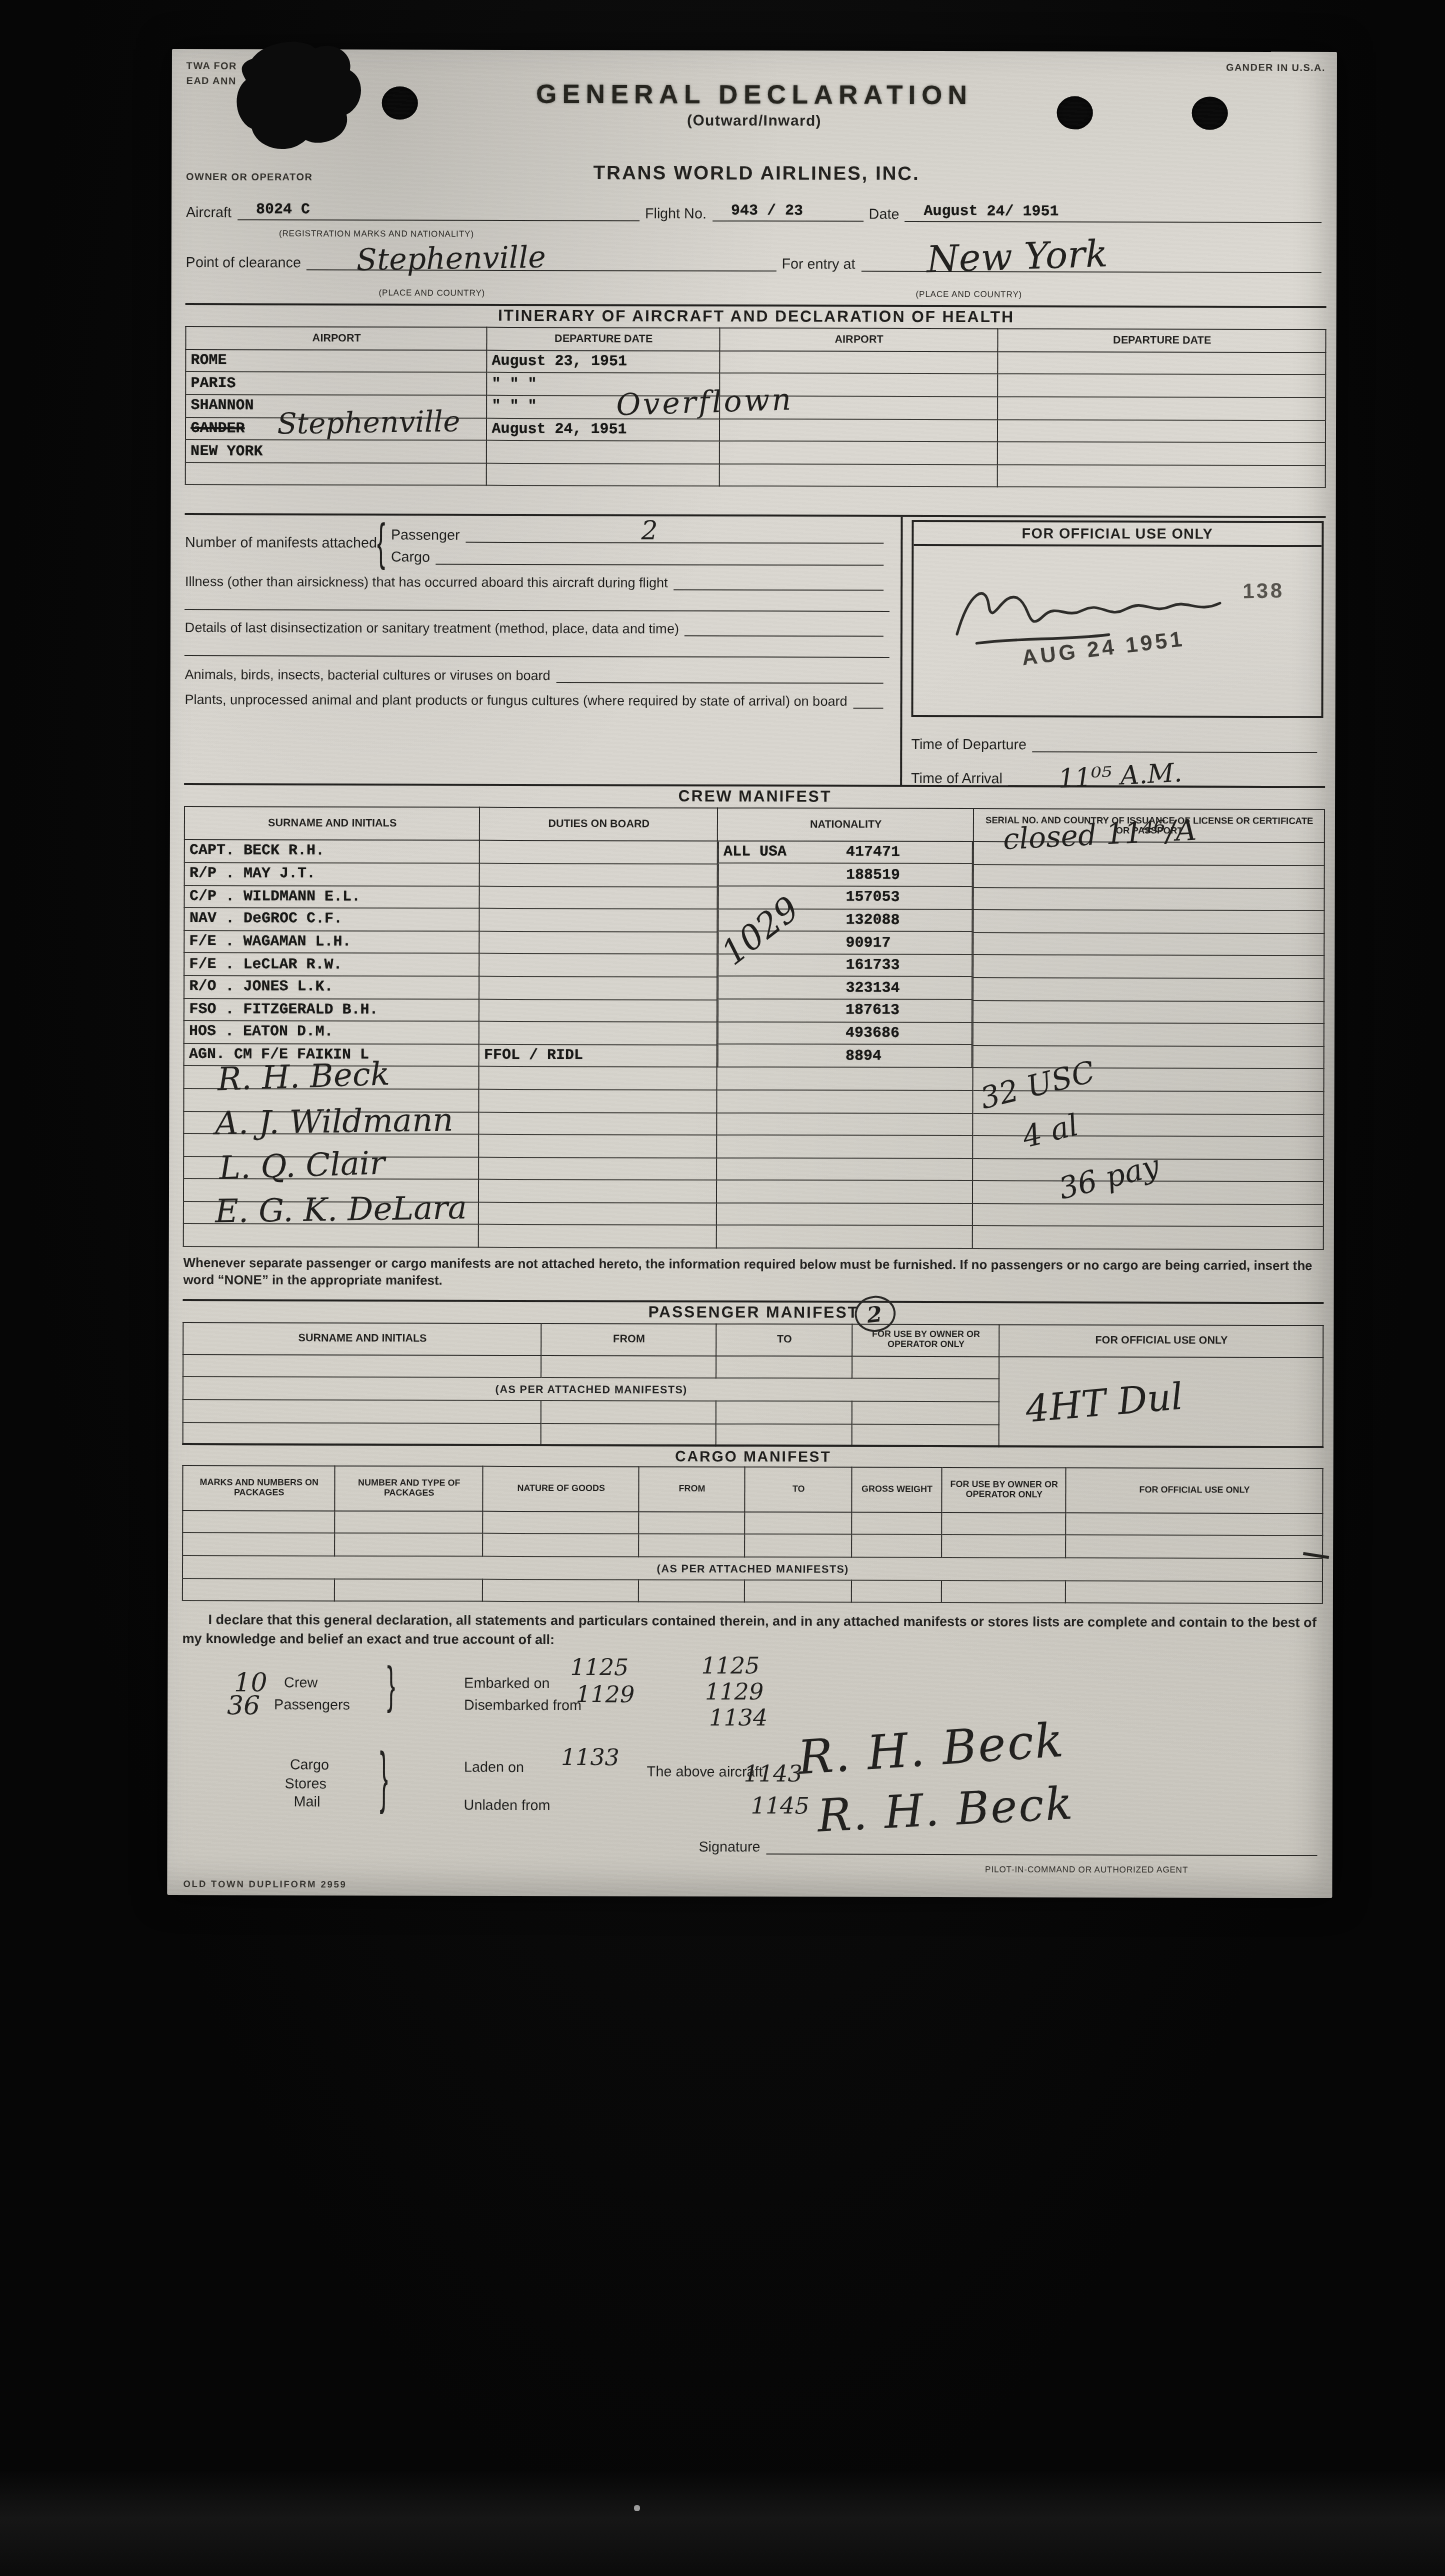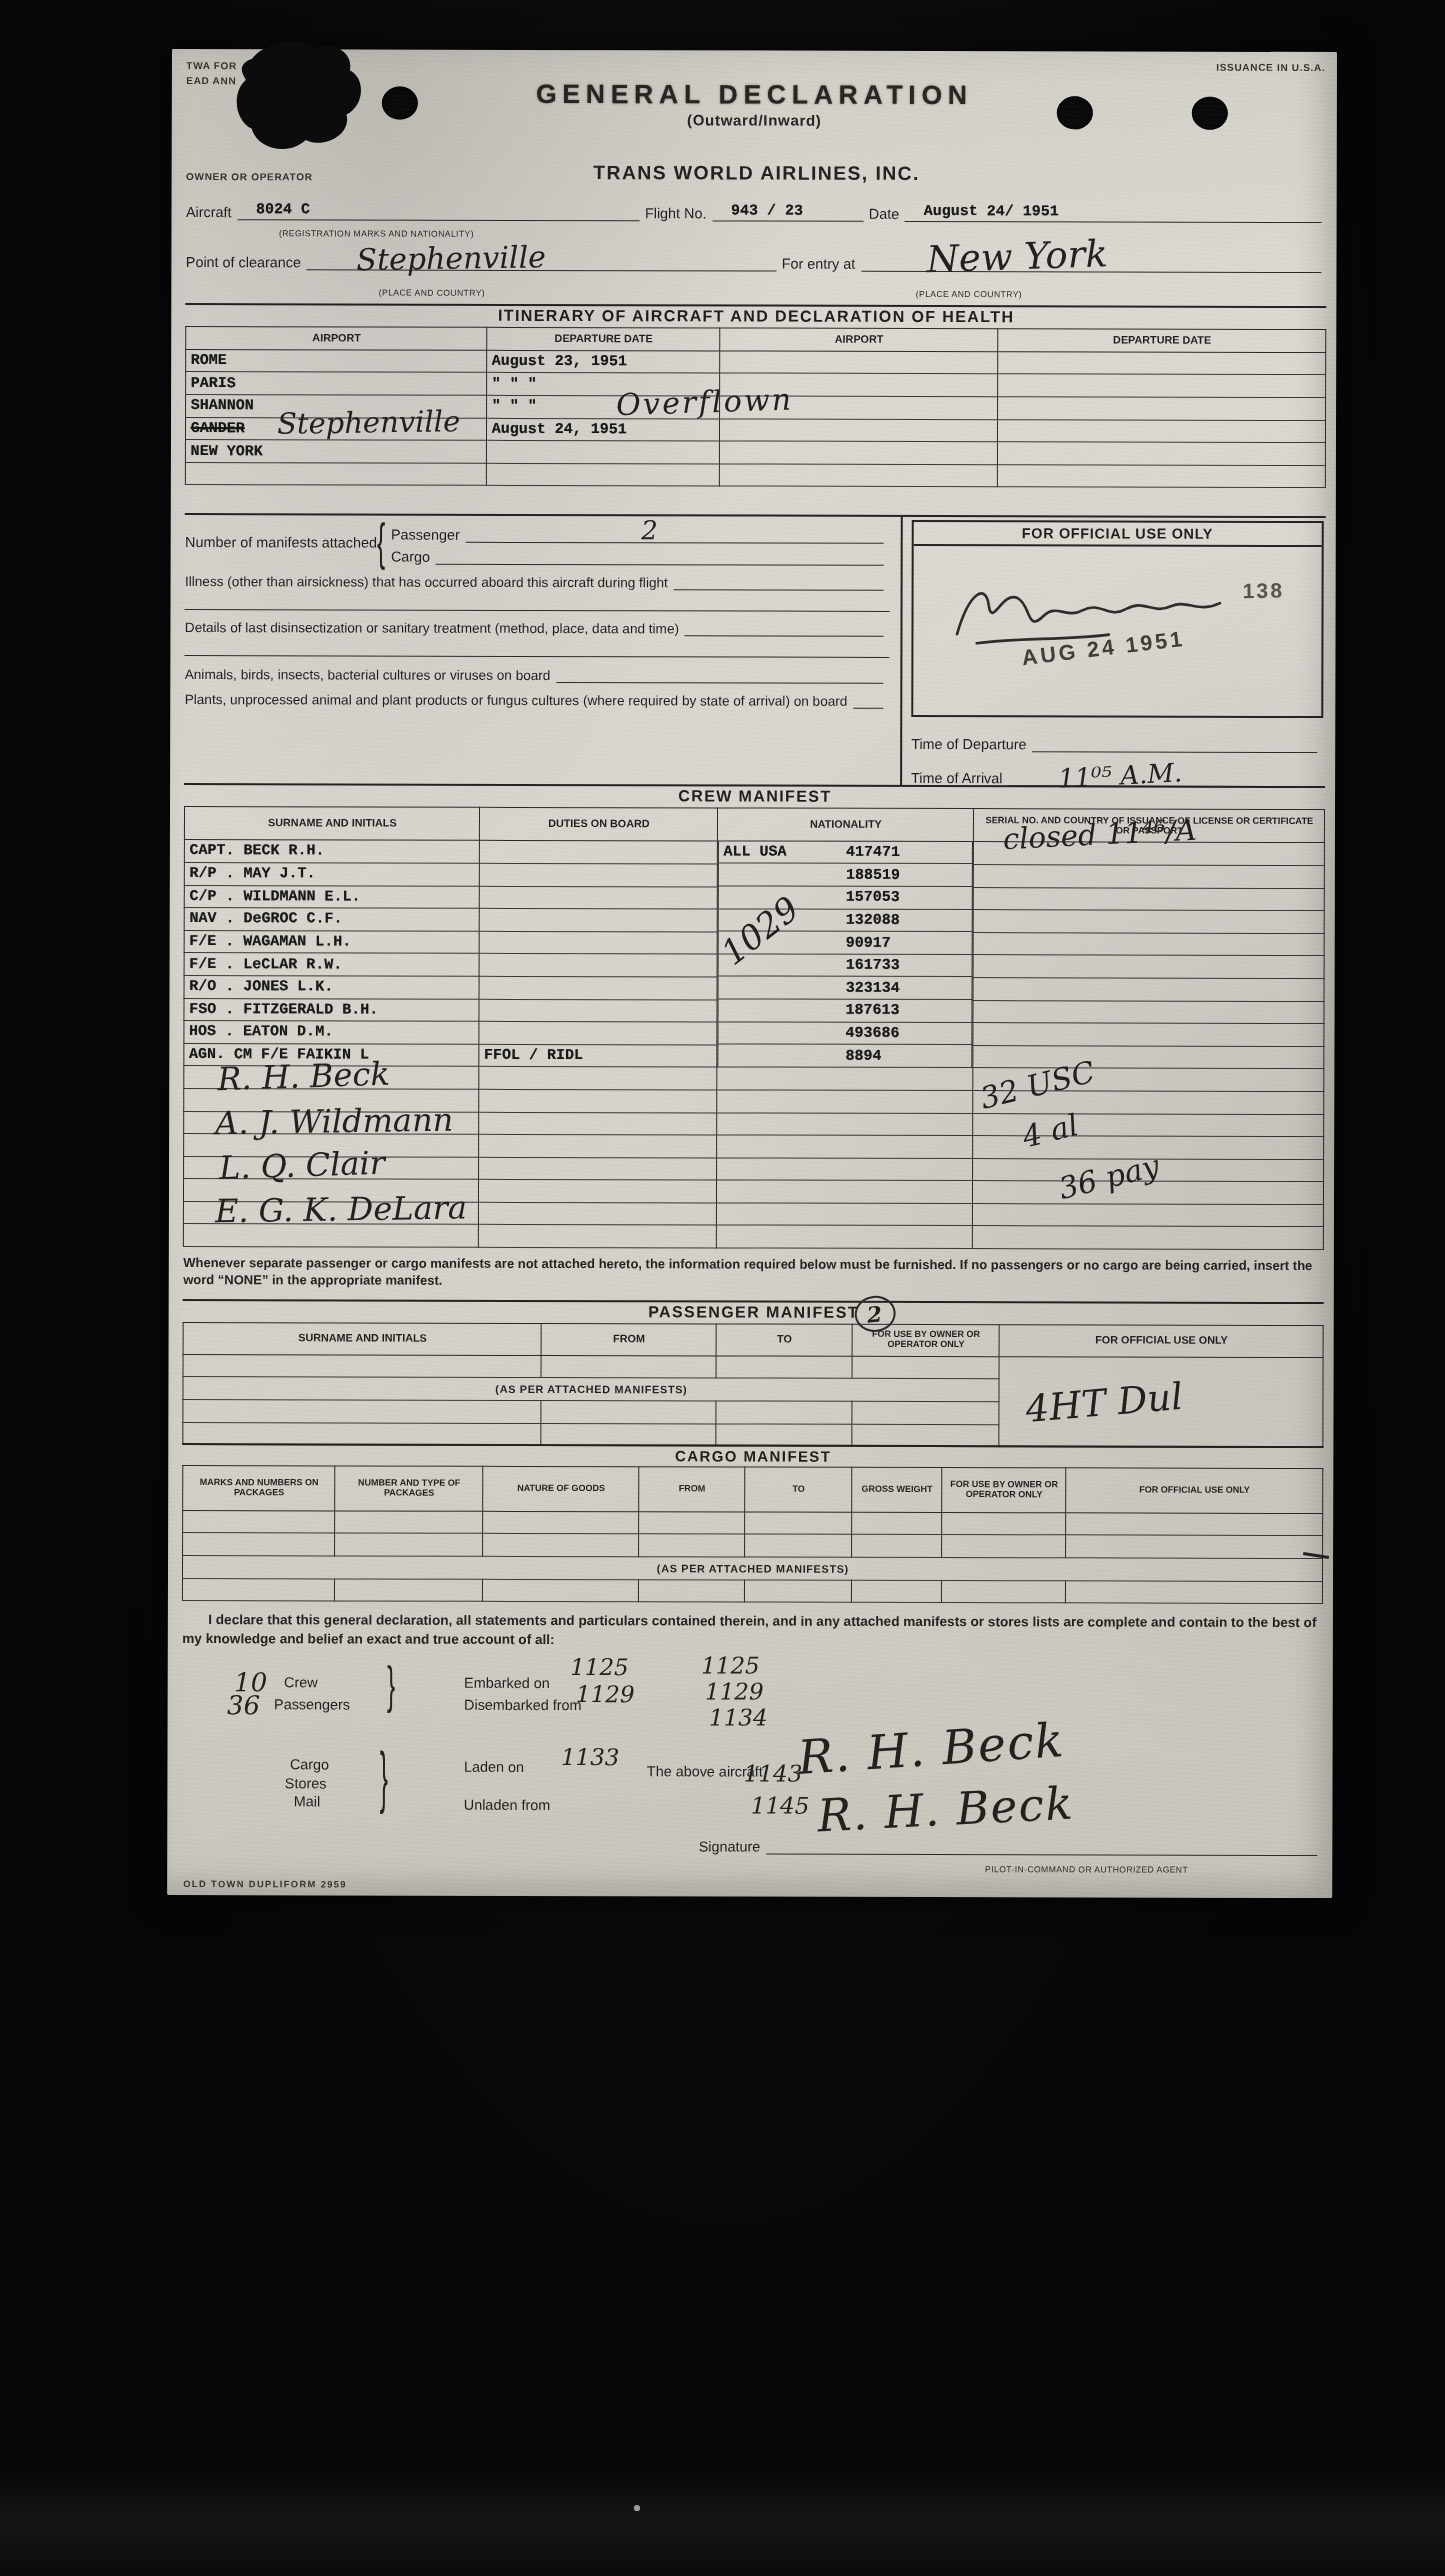--- a/index.html
+++ b/index.html
@@ -126,21 +126,21 @@
     <div class="hole h1"></div>
     <div class="hole h2"></div>
     <div class="hole h3"></div>
 
     <div class="scanrow">
       <div>
         <span class="sm">TWA FOR</span>
         <span class="sm" style="margin-left:86px;">-ED)</span>
         <div class="sm" style="margin-top:4.3px;">EAD ANN</div>
       </div>
-      <div class="sm">ISSUANCE IN U.S.A.</div>
+      <div class="sm">GANDER IN U.S.A.</div>
     </div>
 
     <div class="s-title">
       <div class="t-main">GENERAL DECLARATION</div>
       <div class="t-sub">(Outward/Inward)</div>
     </div>
 
     <div class="s-owner">
       <span class="sm owner-lbl">OWNER OR OPERATOR</span>
       <span class="company">TRANS WORLD AIRLINES, INC.</span>

